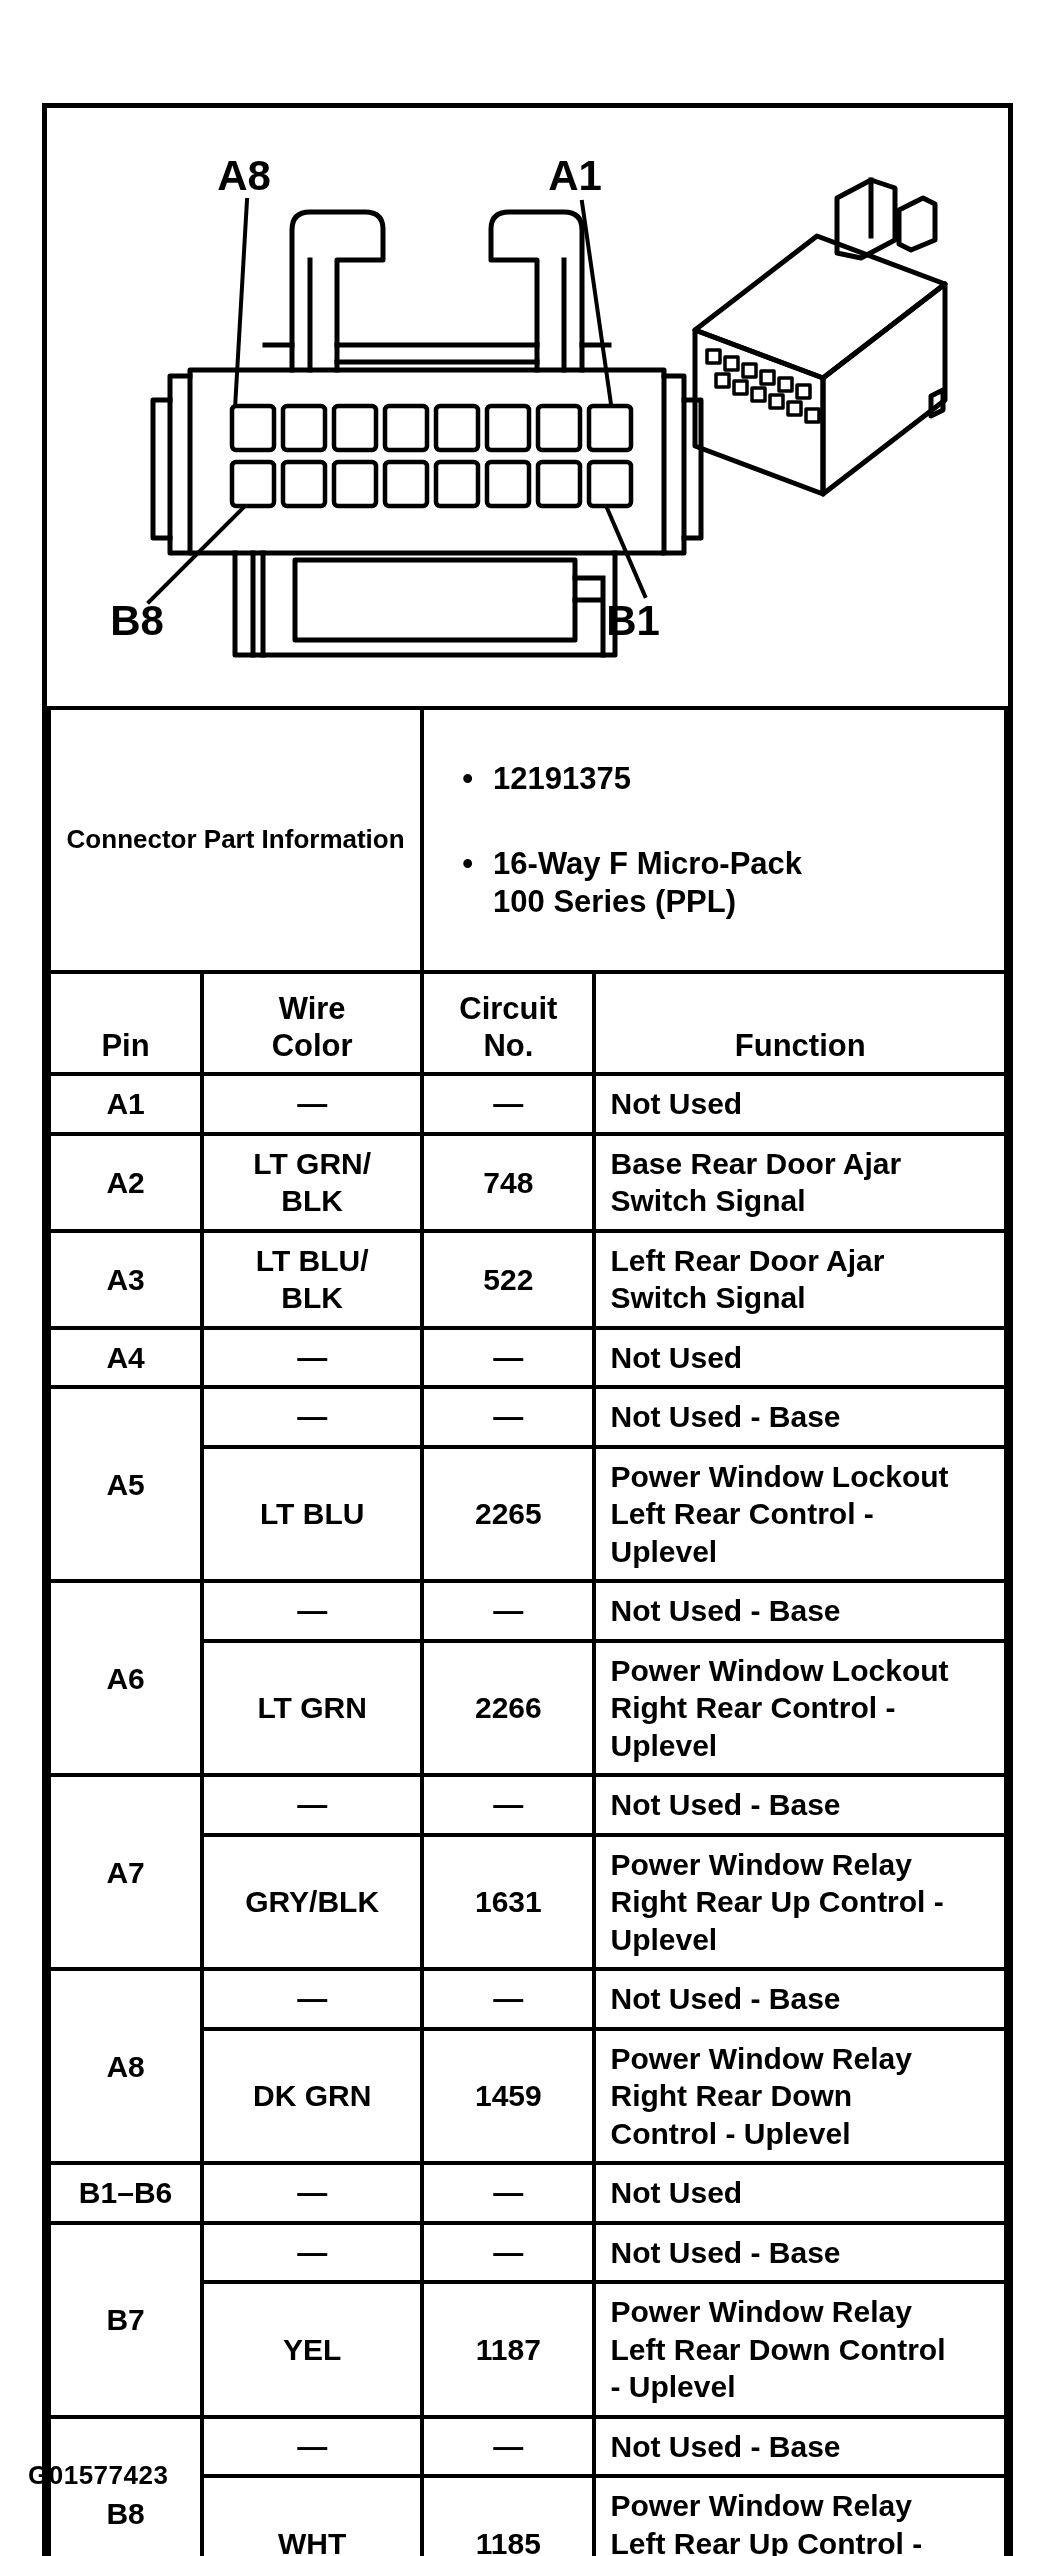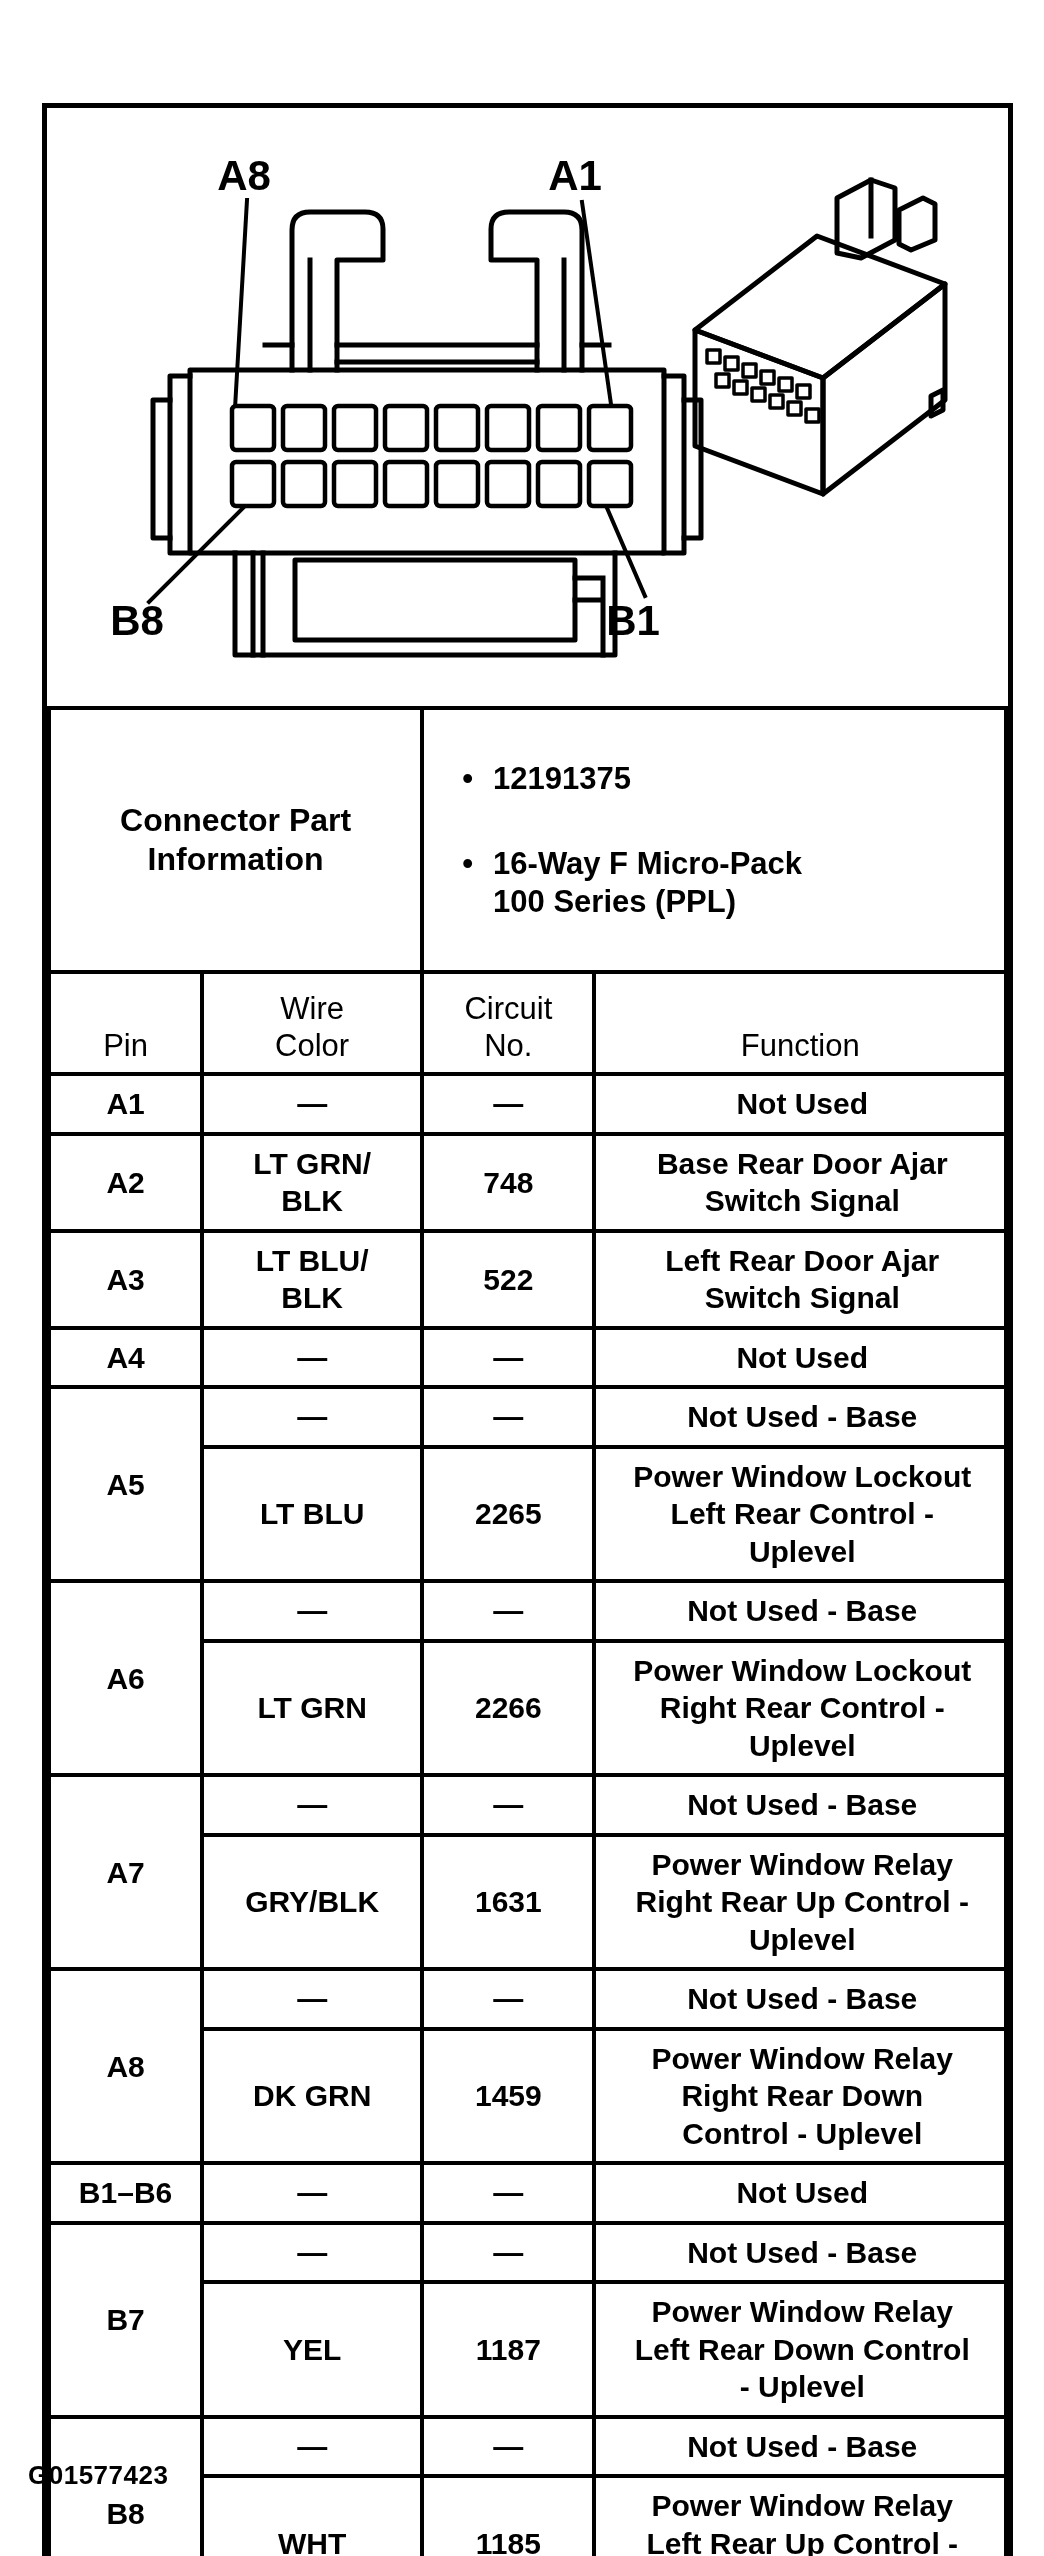--- a/index.html
+++ b/index.html
@@ -11,31 +11,31 @@
     position:absolute; left:42px; top:103px; width:971px;
     border:5px solid #000; box-sizing:border-box; background:#fff;
   }
   .diagram { width:961px; height:598px; }
   .diagram svg { display:block; }
   .diagram text { font-family:"Liberation Sans", sans-serif; font-weight:bold; fill:#000; stroke:none; }
 
   table { border-collapse:collapse; width:100%; table-layout:fixed; }
   td, th { border:4px solid #000; box-sizing:border-box; }
   th {
-    font-size:31px; font-weight:400; vertical-align:bottom;
+    font-size:31px; font-weight:700; vertical-align:bottom;
     padding:16px 4px 8px; line-height:1.2; white-space:pre-line;
   }
   td {
     font-size:30px; font-weight:700; line-height:1.25;
     padding:9px 10px; white-space:pre-line; vertical-align:middle;
   }
   .pin-cell, .wire-cell, .circuit-cell { text-align:center; }
-  .function-cell { text-align:center; padding-left:14px; }
-
-  .pi-title { text-align:center; font-size:32px; line-height:1.22; vertical-align:middle; }
+  .function-cell { text-align:left; padding-left:14px; }
+
+  .pi-title { text-align:center; font-size:26px; line-height:1.22; vertical-align:middle; }
   .pi-bullets { padding:12px 10px 12px 38px; vertical-align:middle; }
   .bullet-item { display:flex; gap:20px; font-size:31px; font-weight:700; line-height:1.22; }
   .bullet-item + .bullet-item { margin-top:10px; }
   .bullet-glyph { flex:0 0 auto; }
   .bullet-text { white-space:pre-line; }
 
   .figure-id {
     position:absolute; left:28px; top:2452px;
     font-size:26px; font-weight:700; letter-spacing:0.5px;margin-top:8px;
   }

